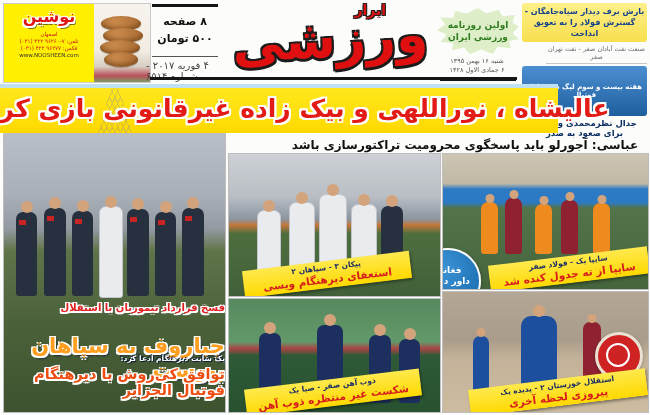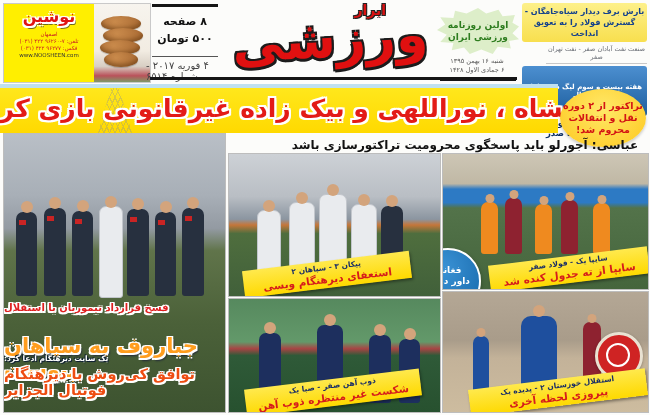--- a/index.html
+++ b/index.html
@@ -76,21 +76,21 @@
       background:linear-gradient(180deg,#b4a795 0%,#a99c8a 40%,#c3b299 55%,#cdbc9f 100%);}
 
   .pf{position:absolute;border-radius:7px 7px 3px 3px;}
   .pf::before{content:"";position:absolute;left:50%;transform:translateX(-50%);top:-11px;width:12px;height:12px;border-radius:50%;background:#d3a47c;}
   .pf.small::before{width:9px;height:9px;top:-8px;}
   .navy{background:#27303f}.white{background:#e9ebee;border:1px solid #c2c6cc}.orange{background:#ef8a1f}
   .claret{background:#8e2230}.blue{background:#1e4f9e}.dnavy{background:#1d2f5e}
   .patch{position:absolute;width:7px;height:5px;background:#c92424;left:3px;top:8px;}
 
   
-  .lp-cap{position:absolute;width:100%;text-align:left;font-weight:bold;}
+  .lp-cap{position:absolute;width:100%;text-align:right;font-weight:bold;}
   .ow{text-shadow:-1.5px -1.5px 0 #fff,1.5px -1.5px 0 #fff,-1.5px 1.5px 0 #fff,1.5px 1.5px 0 #fff,0 -1.5px 0 #fff,0 1.5px 0 #fff,-1.5px 0 0 #fff,1.5px 0 0 #fff;}
   #lp1{top:168px;color:#e02020;font-size:10px;}
   #lp2{top:200px;color:#ff9d1e;font-size:21px;text-shadow:-1.5px -1.5px 0 #fff,1.5px -1.5px 0 #fff,-1.5px 1.5px 0 #fff,1.5px 1.5px 0 #fff,2px 3px 2px rgba(20,20,60,.7);}
   #lp3{top:220px;color:#fff;font-size:7.5px;text-shadow:0 0 2px #123,1px 1px 0 #123,-1px -1px 0 #123;}
   #lp4{top:232px;color:#ee4d12;font-size:14.5px;}
 
   
   .sticker{position:absolute;background:linear-gradient(180deg,#ffe94d,#fed900);transform:rotate(-7deg);padding:2px 9px;text-align:center;
            box-shadow:1px 2px 3px rgba(0,0,0,.4);}
   .sticker .score{display:block;color:#1b2f66;font-size:7.5px;font-weight:bold;line-height:10px;}
@@ -152,21 +152,20 @@
     <div id="matchline">صنعت نفت آبادان صفر - نفت تهران صفر</div>
     <div id="leaguebox">هفته بیست و سوم لیگ دسته اول فوتبال</div>
     <div id="leaguehead">جدال نظرمحمدی و تارتار برای صعود به صدر</div>
   </div>
 
   <div id="strip" class="abs">
     <div class="tower"></div>
     <span id="headline">عالیشاه ، نوراللهی و بیک زاده غیرقانونی بازی کردند؟</span>
   </div>
 
-  <div id="tractor" class="abs">تراکتور از ۲ دوره نقل و انتقالات محروم شد!</div>
 
   <div id="subhead" class="abs">عباسی: آجورلو باید پاسخگوی محرومیت تراکتورسازی باشد</div>
 
   <div id="ph-left" class="photo-box">
     <div class="pf navy" style="left:12px;top:78px;width:21px;height:84px;">
         <span class="patch"></span>
       </div>
     <div class="pf navy" style="left:40px;top:74px;width:22px;height:88px;">
         <span class="patch"></span>
       </div>

